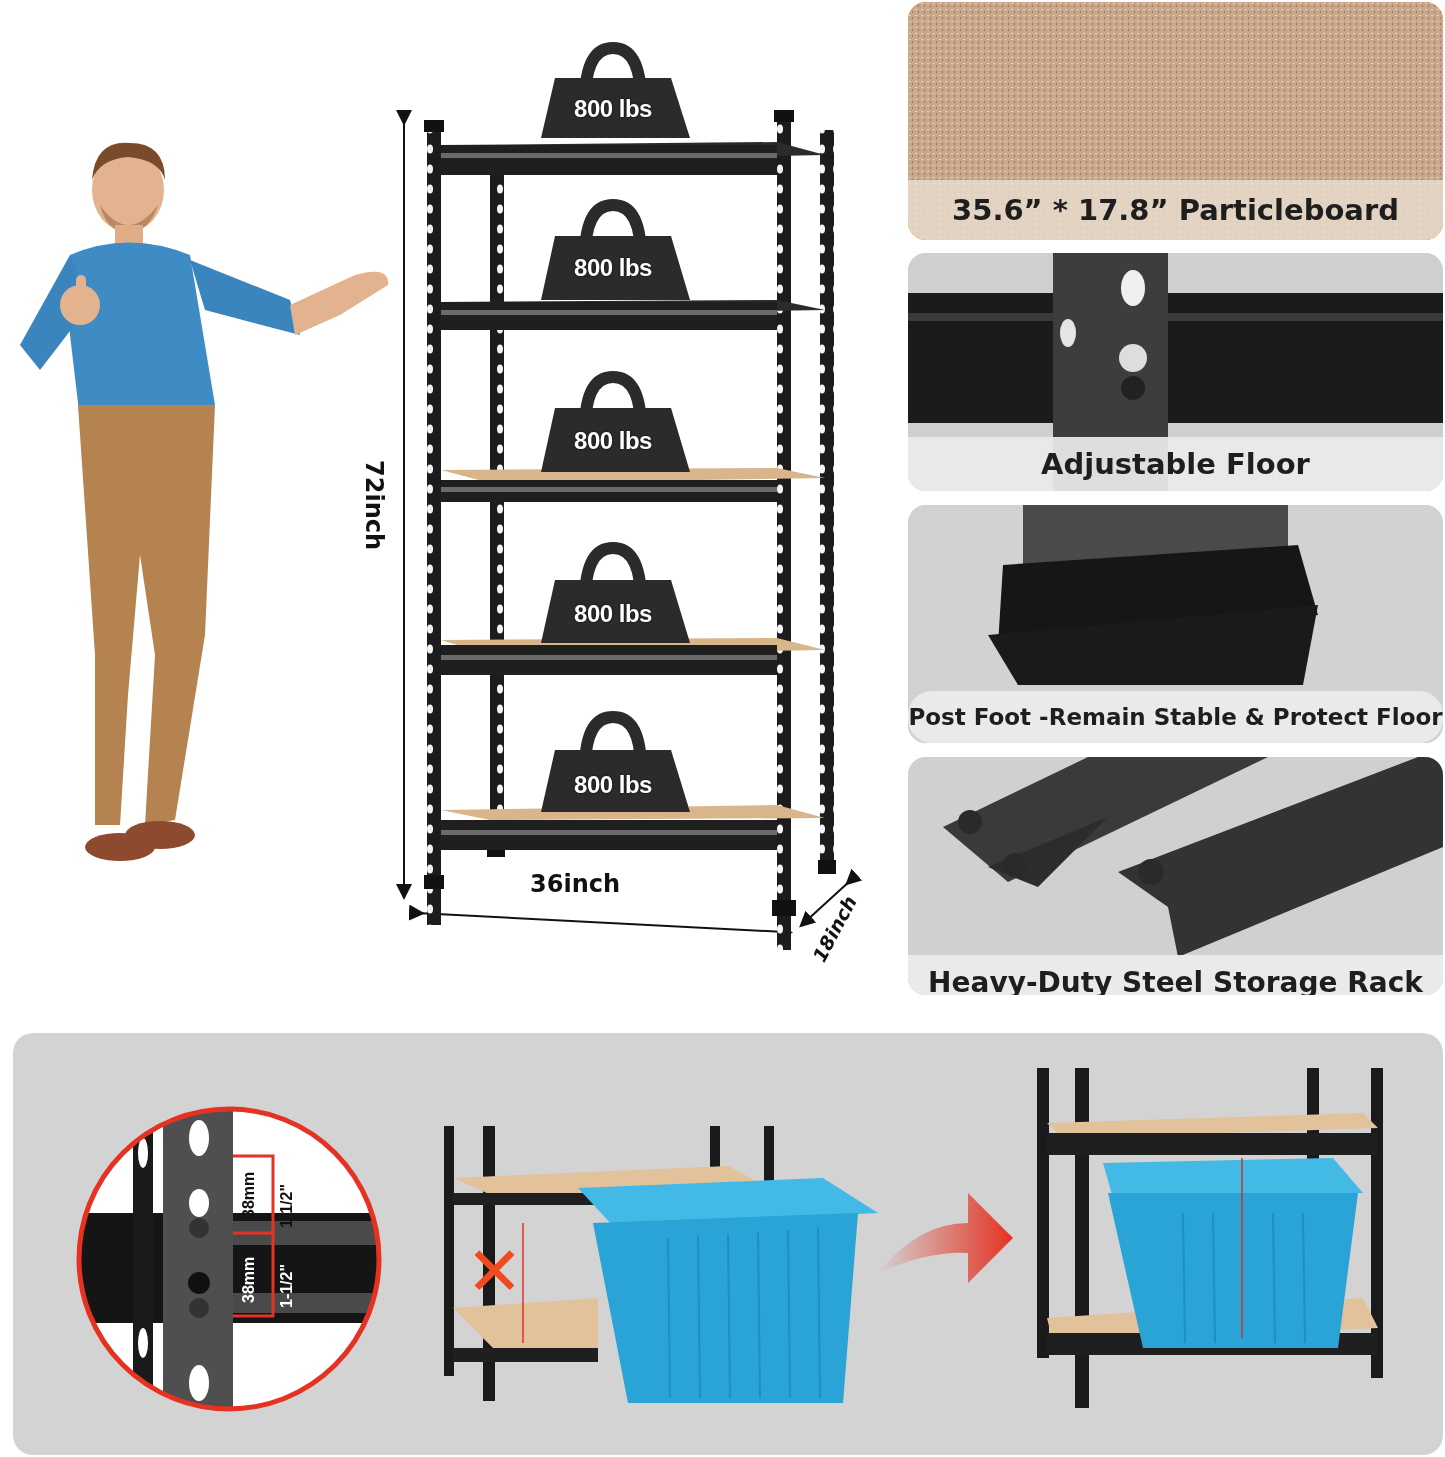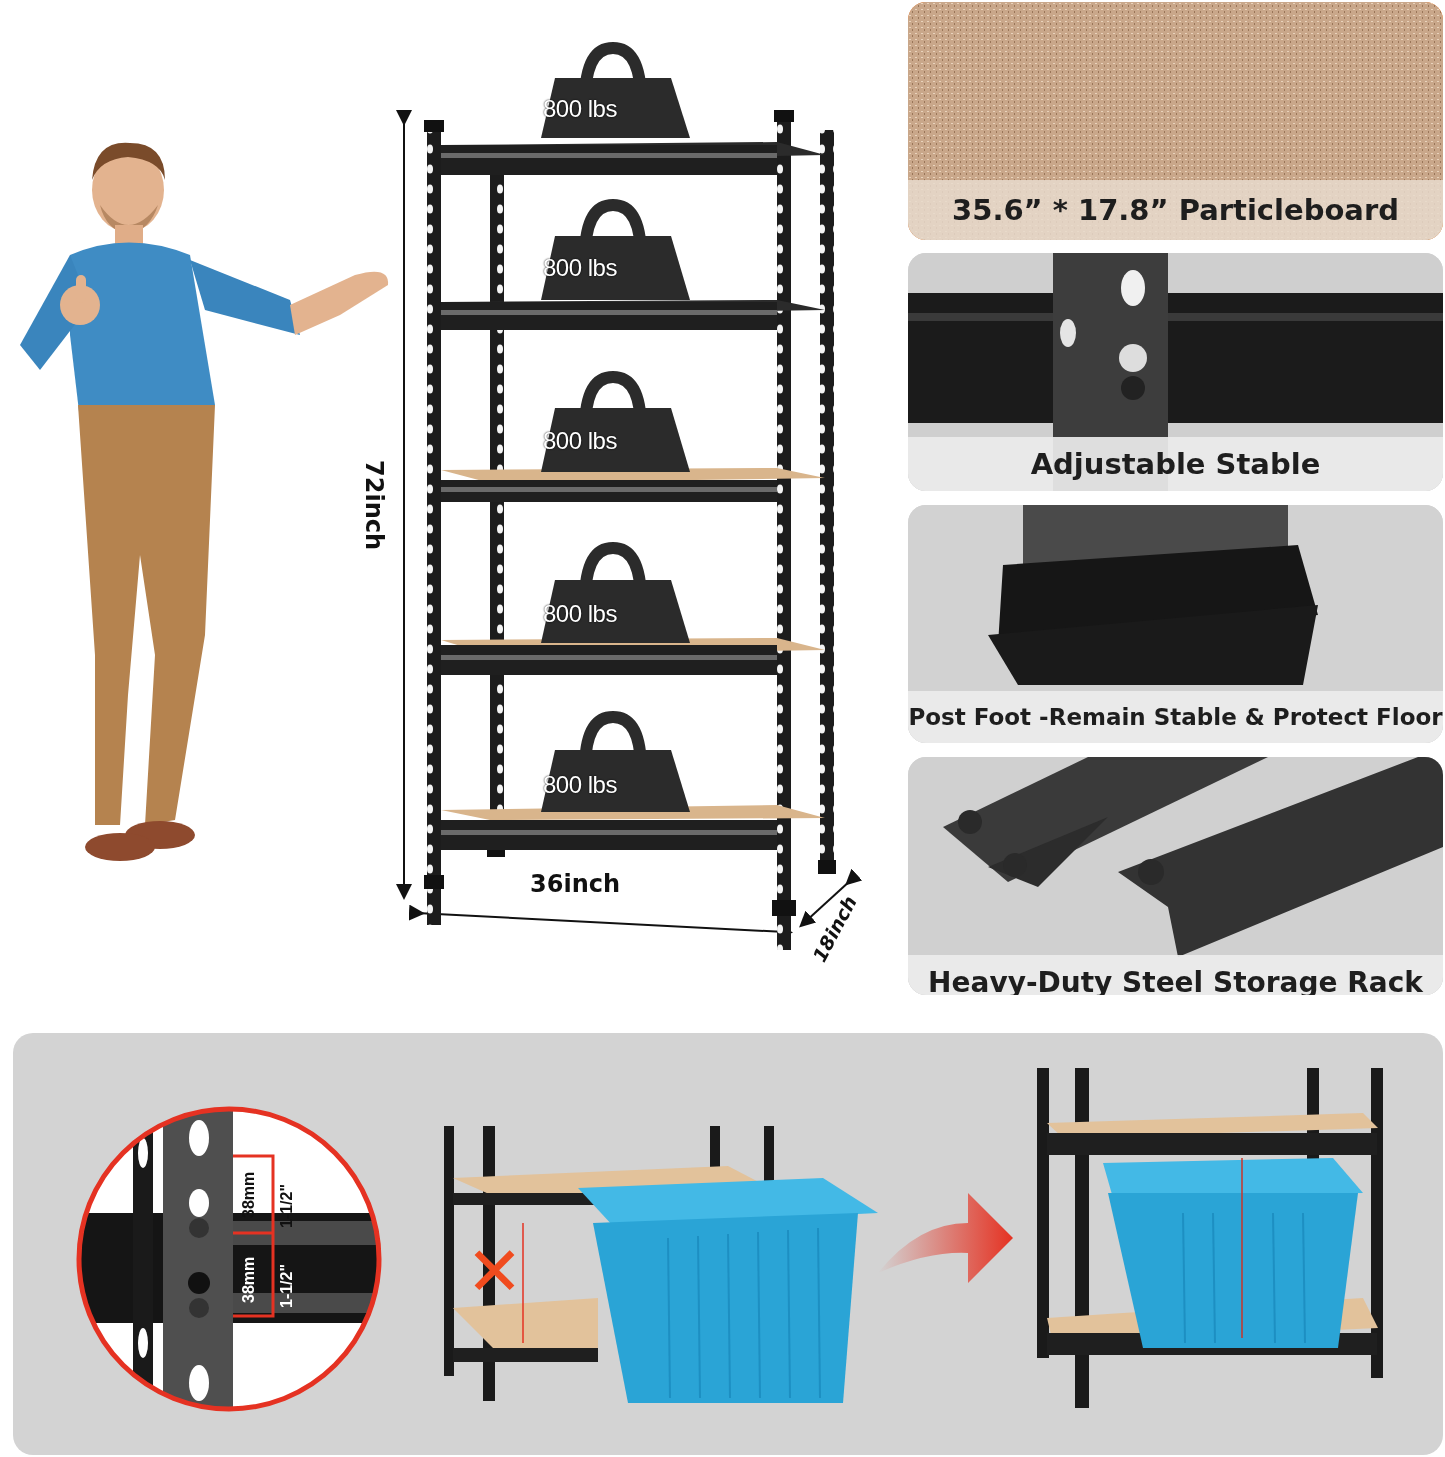--- a/index.html
+++ b/index.html
@@ -12,42 +12,42 @@
 
   
   .person { left:0; top:135px; width:400px; height:760px; }
 
   
   .shelf { left:395px; top:40px; width:470px; height:930px; }
   .dim-text { font-weight:bold; color:#111; font-size:24px; font-family:"DejaVu Sans", sans-serif; }
   .dim-36 { left:530px; top:870px; }
 
   .weight-label {
-    position:absolute; color:#fff; font-weight:normal; font-size:24px;
+    position:absolute; color:#fff; font-weight:bold; font-size:24px;
     font-family:"Liberation Sans", sans-serif; letter-spacing:-0.5px;
     text-shadow:0 0 2px #000;
-    width:140px; text-align:left;
+    width:140px; text-align:center;
   }
 
   
   .card {
     position:absolute; left:908px; width:535px; border-radius:18px; overflow:hidden;
     background:#d4d4d4;
   }
   .card .caption {
     position:absolute; left:0; right:0; bottom:0; text-align:center;
     font-weight:bold; color:#1e1e1e; font-family:"DejaVu Sans", sans-serif;
     background:rgba(236,236,236,0.92);
   }
   .card-1 { top:2px; height:238px; background:#f97316; }
   .card-1 .caption { background:rgba(232,218,205,0.85); height:60px; line-height:60px; font-size:29px; }
   .card-2 { top:253px; height:238px; }
   .card-2 .caption { height:54px; line-height:54px; font-size:29px; }
   .card-3 { top:505px; height:238px; }
-  .card-3 .caption { height:52px; line-height:52px; font-size:23px; }
+  .card-3 .caption { height:52px; line-height:52px; font-size:23px;border-radius:24px; }
   .card-4 { top:757px; height:238px; }
   .card-4 .caption { height:40px; line-height:55px; font-size:28px; }
 
   
   .bottom-panel {
     position:absolute; left:13px; top:1033px; width:1430px; height:422px;
     background:#d3d3d3; border-radius:20px; overflow:hidden;
   }
   .spacing-label {
     position:absolute; font-weight:bold; font-size:16px; font-family:"Liberation Sans", sans-serif;
@@ -192,21 +192,21 @@
   <svg width="535" height="238">
     <rect width="535" height="238" fill="#cfcfcf"></rect>
     <rect x="0" y="40" width="535" height="130" fill="#1b1b1b"></rect>
     <rect x="0" y="60" width="535" height="8" fill="#3a3a3a"></rect>
     <rect x="145" y="0" width="115" height="238" fill="#3d3d3d"></rect>
     <ellipse cx="225" cy="35" rx="12" ry="18" fill="#f0f0f0"></ellipse>
     <circle cx="225" cy="105" r="14" fill="#ddd"></circle>
     <circle cx="225" cy="135" r="12" fill="#222"></circle>
     <ellipse cx="160" cy="80" rx="8" ry="14" fill="#e5e5e5"></ellipse>
   </svg>
-  <div class="caption">Adjustable Stable</div>
+  <div class="caption">Adjustable Floor</div>
 </div>
 
 <div class="card card-3">
   <svg width="535" height="238">
     <rect width="535" height="238" fill="#d2d2d2"></rect>
     <rect x="115" y="0" width="265" height="120" fill="#4a4a4a"></rect>
     <polygon points="95,60 390,40 410,110 90,140" fill="#161616"></polygon>
     <polygon points="80,130 410,100 395,180 110,180" fill="#1a1a1a"></polygon>
   </svg>
   <div class="caption">Post Foot -Remain Stable &amp; Protect Floor</div>

